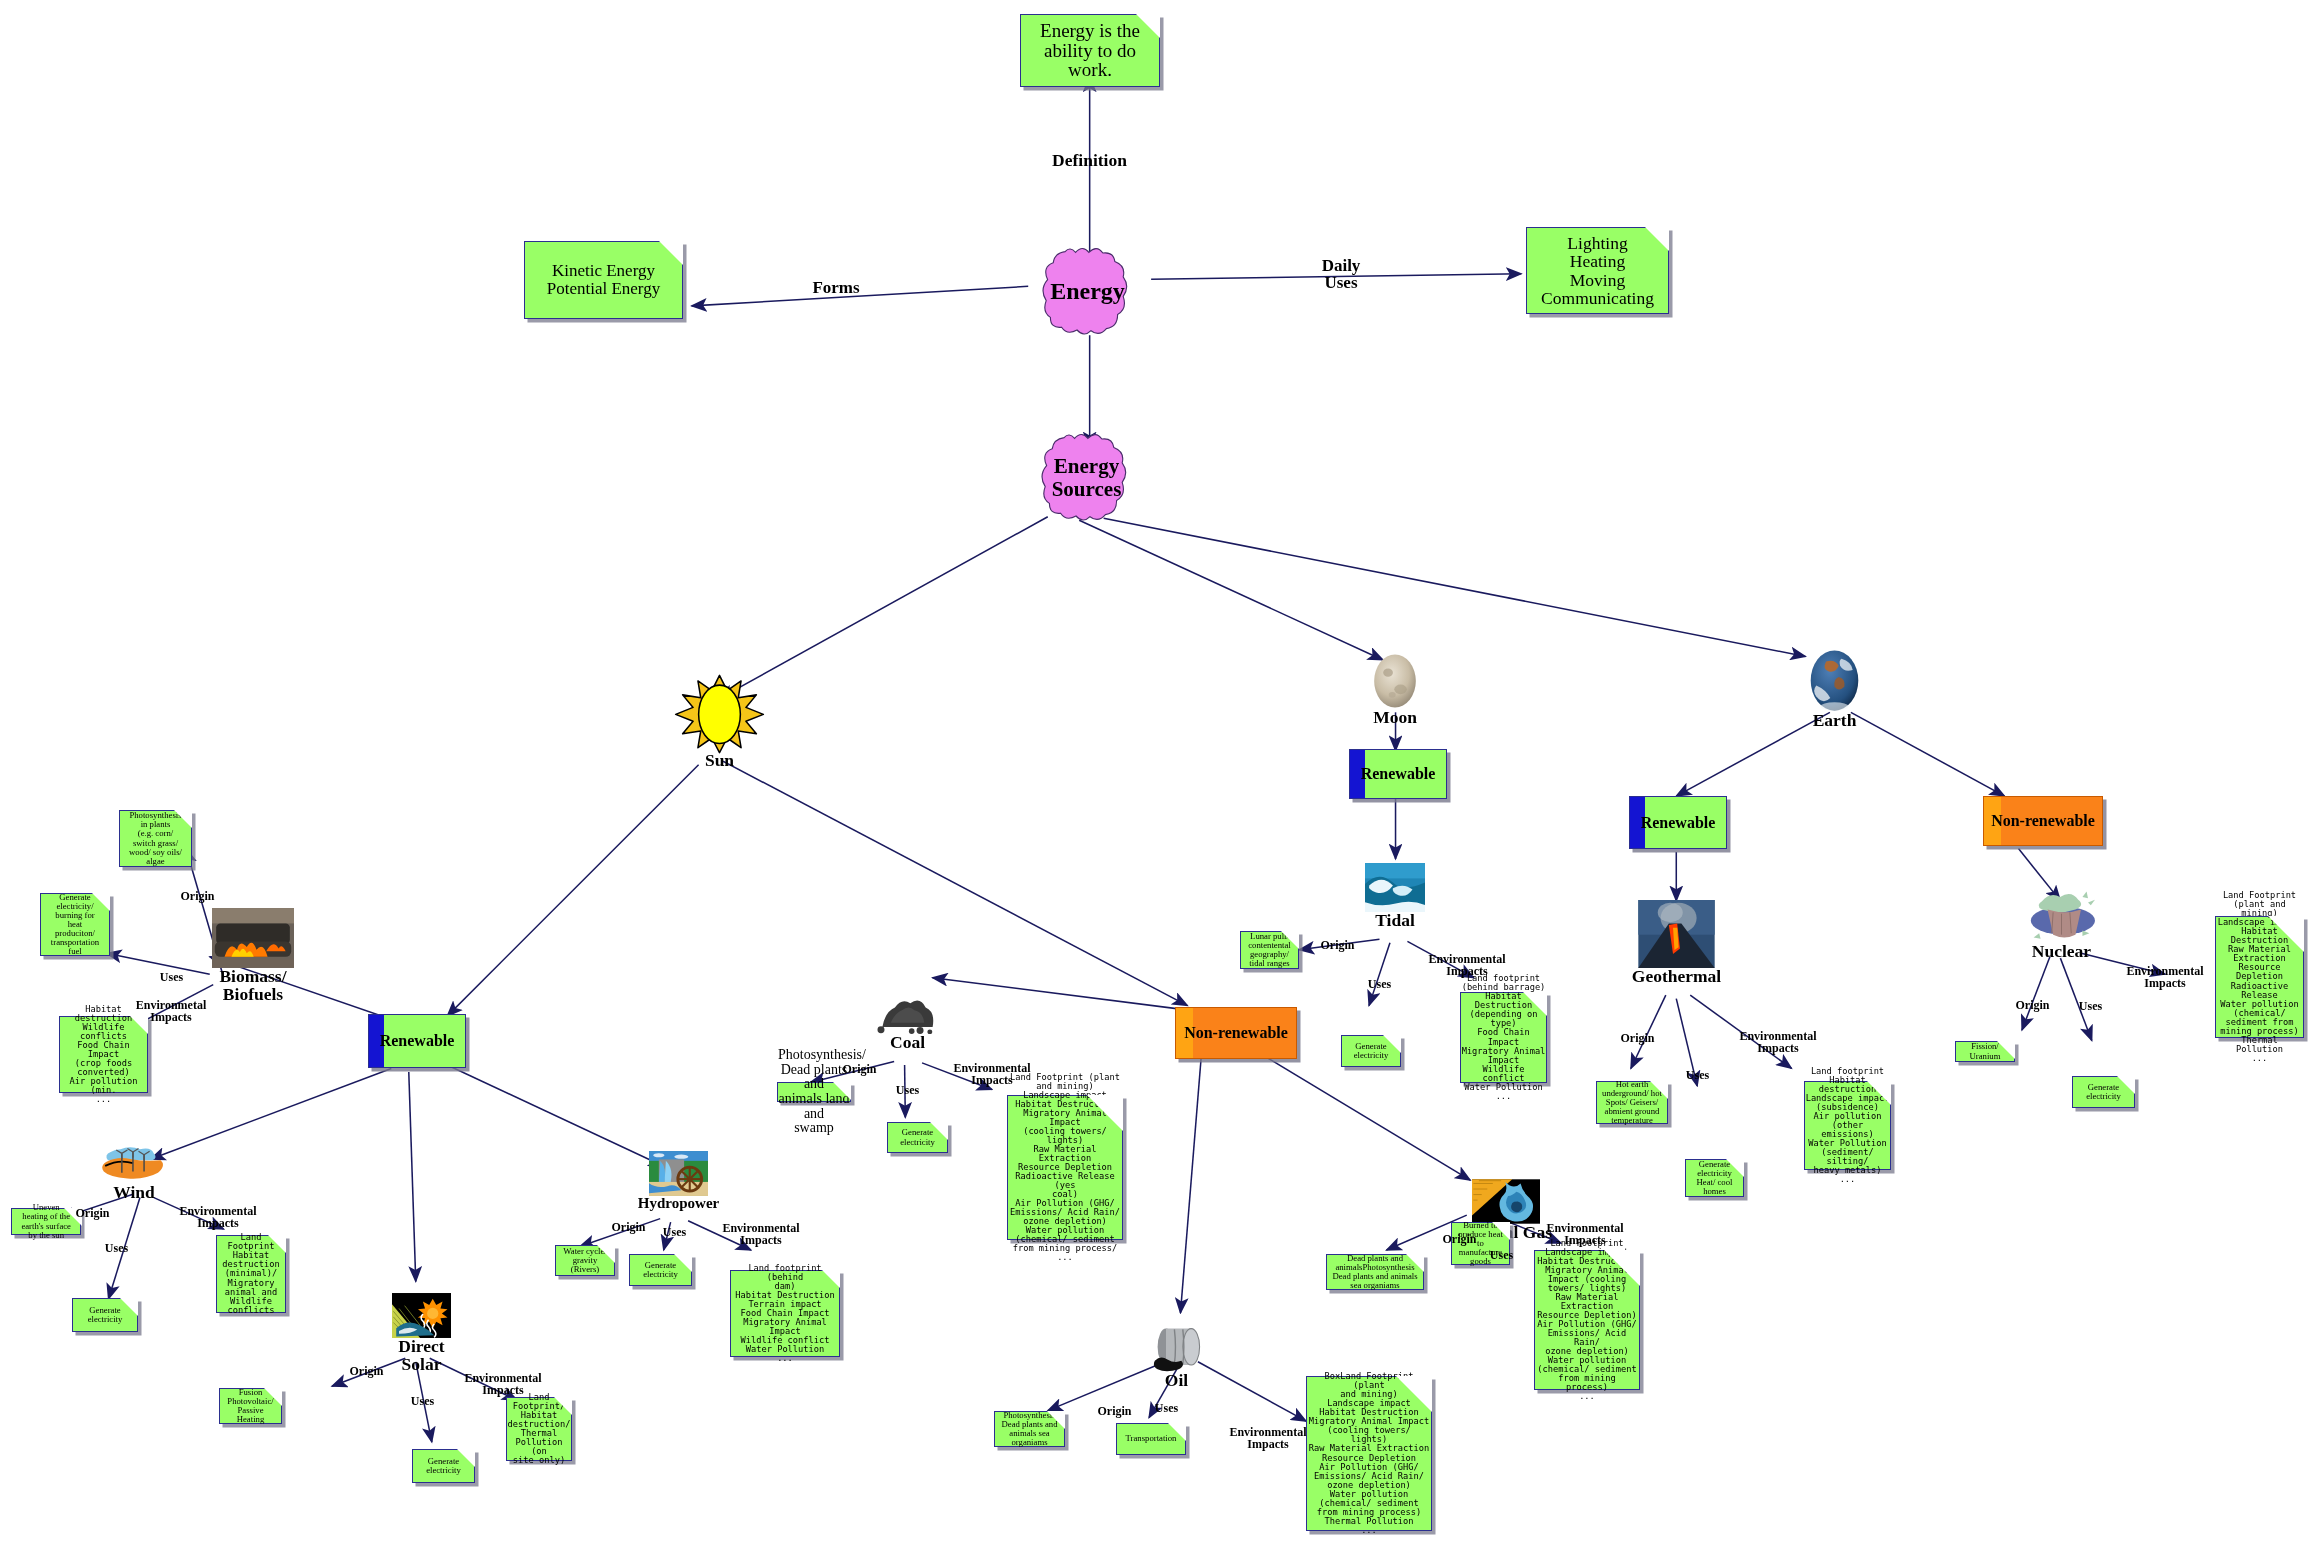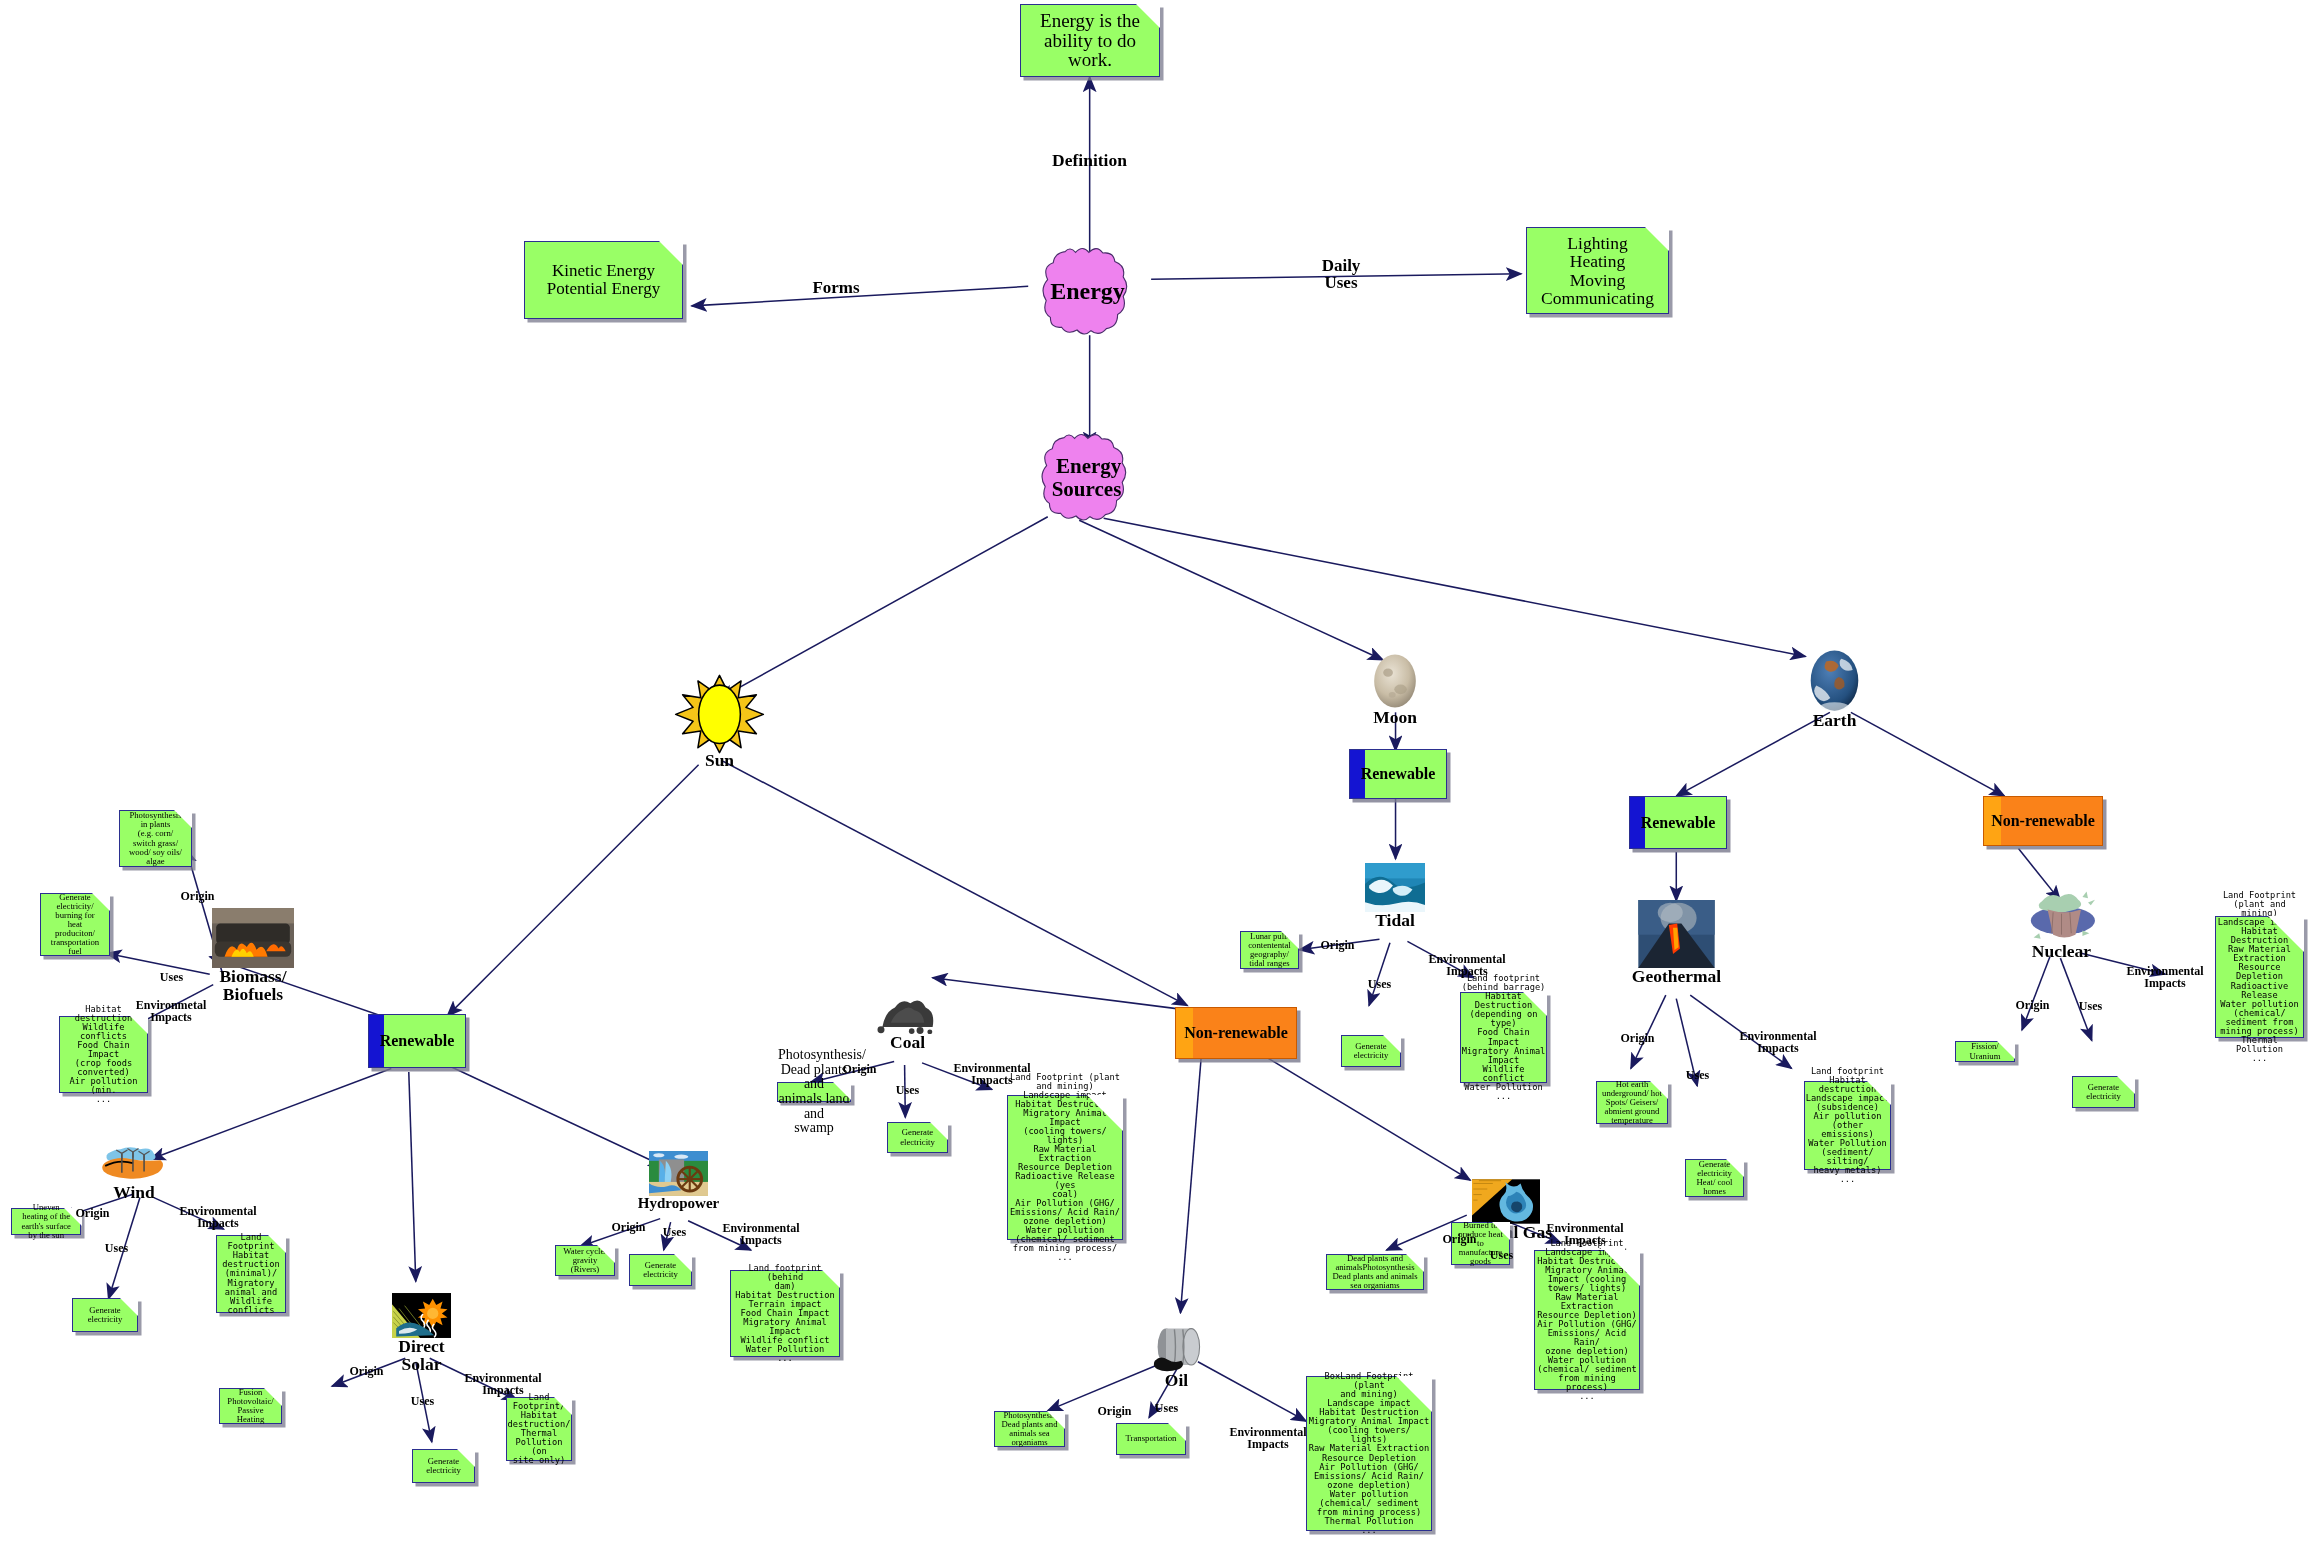--- a/index.html
+++ b/index.html
@@ -18,21 +18,21 @@
   .note.f18:after{border-width:12.6px;}
   .note.f14:after{border-width:9.8px;}
   .note.f26:after{border-width:18px;}
 
   
   .note.serif{font-family:"Liberation Serif",serif;}
   .note.mono{font-family:"DejaVu Sans Mono",monospace;}
 
   
   .cloud{position:absolute;display:flex;align-items:center;justify-content:center;
-         text-align:right;font-weight:bold;color:#000;z-index:5;}
+         text-align:center;font-weight:bold;color:#000;z-index:5;}
   .cloud svg{position:absolute;left:0;top:0;}
   .cloud .lbl{position:relative;z-index:2;line-height:1.05;}
 
   
   .clsbox{position:absolute;box-sizing:border-box;
           box-shadow:3.5px 3.5px 0 rgba(120,120,140,.8);
           display:flex;align-items:center;justify-content:center;
           font-weight:bold;color:#000;text-align:center;}
   .clsbox .bar{position:absolute;left:0;top:0;bottom:0;}
   .clsbox .lbl{position:relative;z-index:2;}
@@ -135,21 +135,21 @@
     <path d="M2100,1740 L1985,1790"></path>
     <path d="M2115,1745 L2100,1805"></path>
     <path d="M2140,1742 L2235,1780"></path>
 
     <path d="M1680,1945 L1500,2020"></path>
     <path d="M1692,1948 L1645,2030"></path>
     <path d="M1715,1950 L1870,2035"></path>
   </g>
 </svg>
 
-<div class="note serif f18" style="left:1020px;top:4px;width:140px;height:73px;font-size:19px;">
+<div class="note serif f18" style="left:1020px;top:14px;width:140px;height:73px;font-size:19px;">
   <span class="txt">Energy is the
 ability to do
 work.</span>
 </div>
 <div class="elbl" style="left:1037px;top:152px;width:105px;font-size:17.5px;">Definition</div>
 
 <div class="note serif f18" style="left:524px;top:241px;width:159px;height:78px;font-size:17px;">
   <span class="txt">Kinetic Energy
 Potential Energy</span>
 </div>

